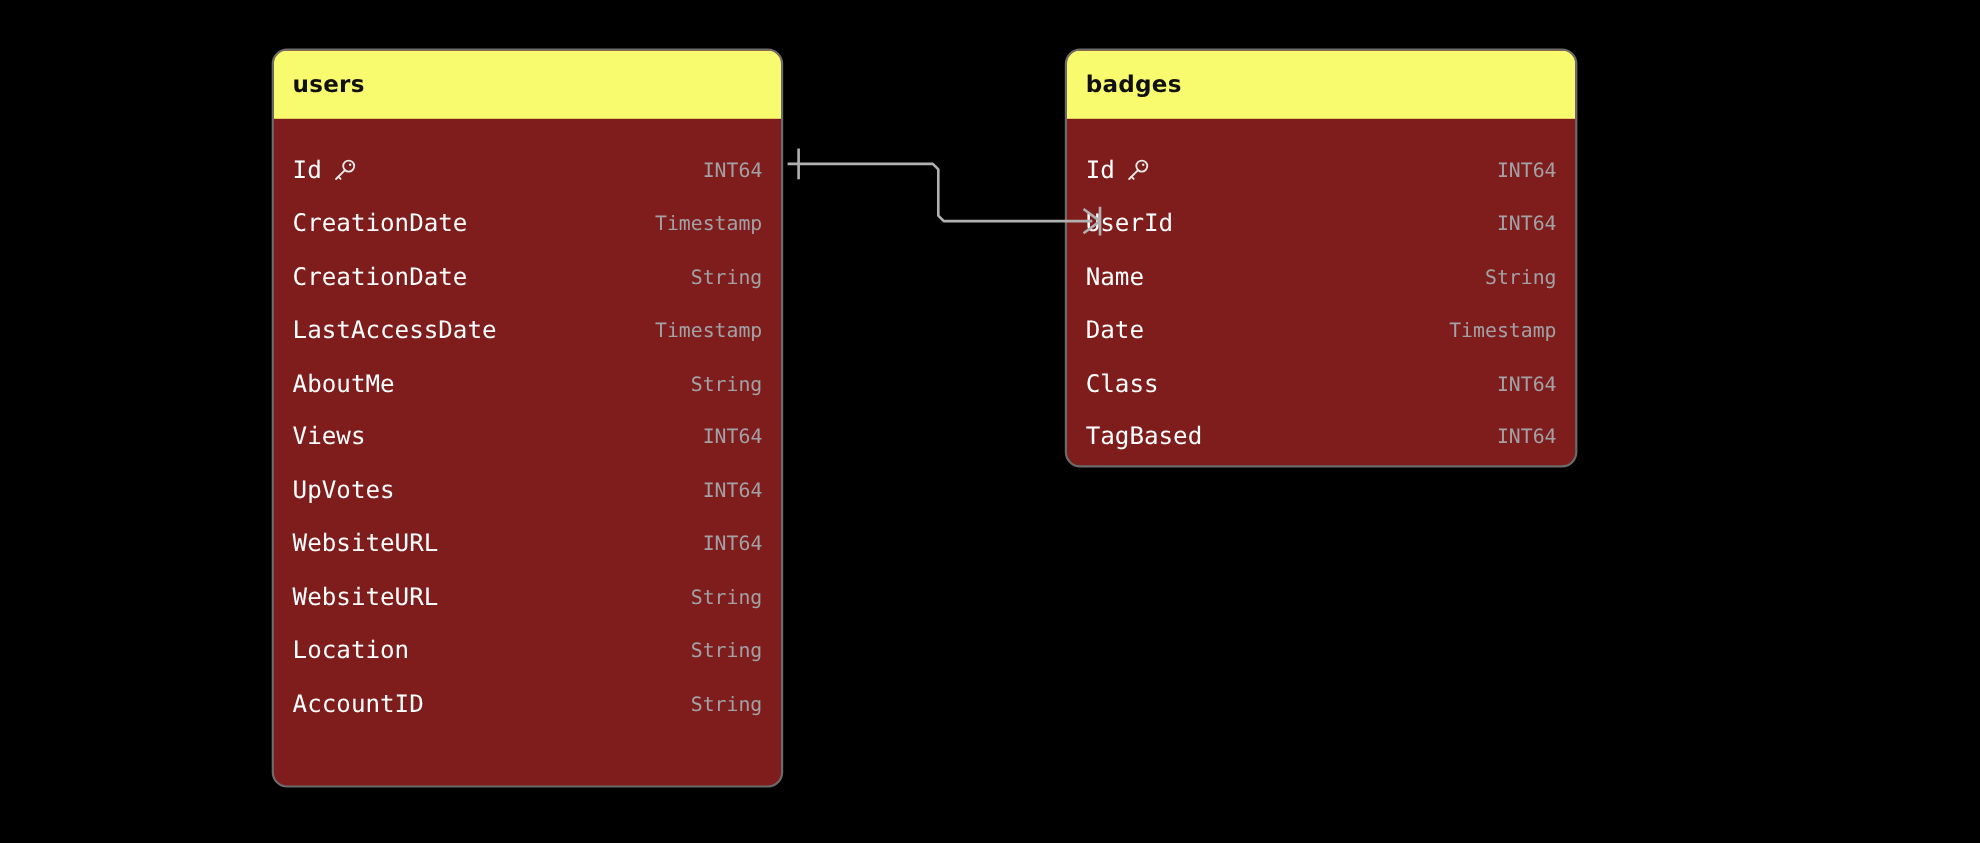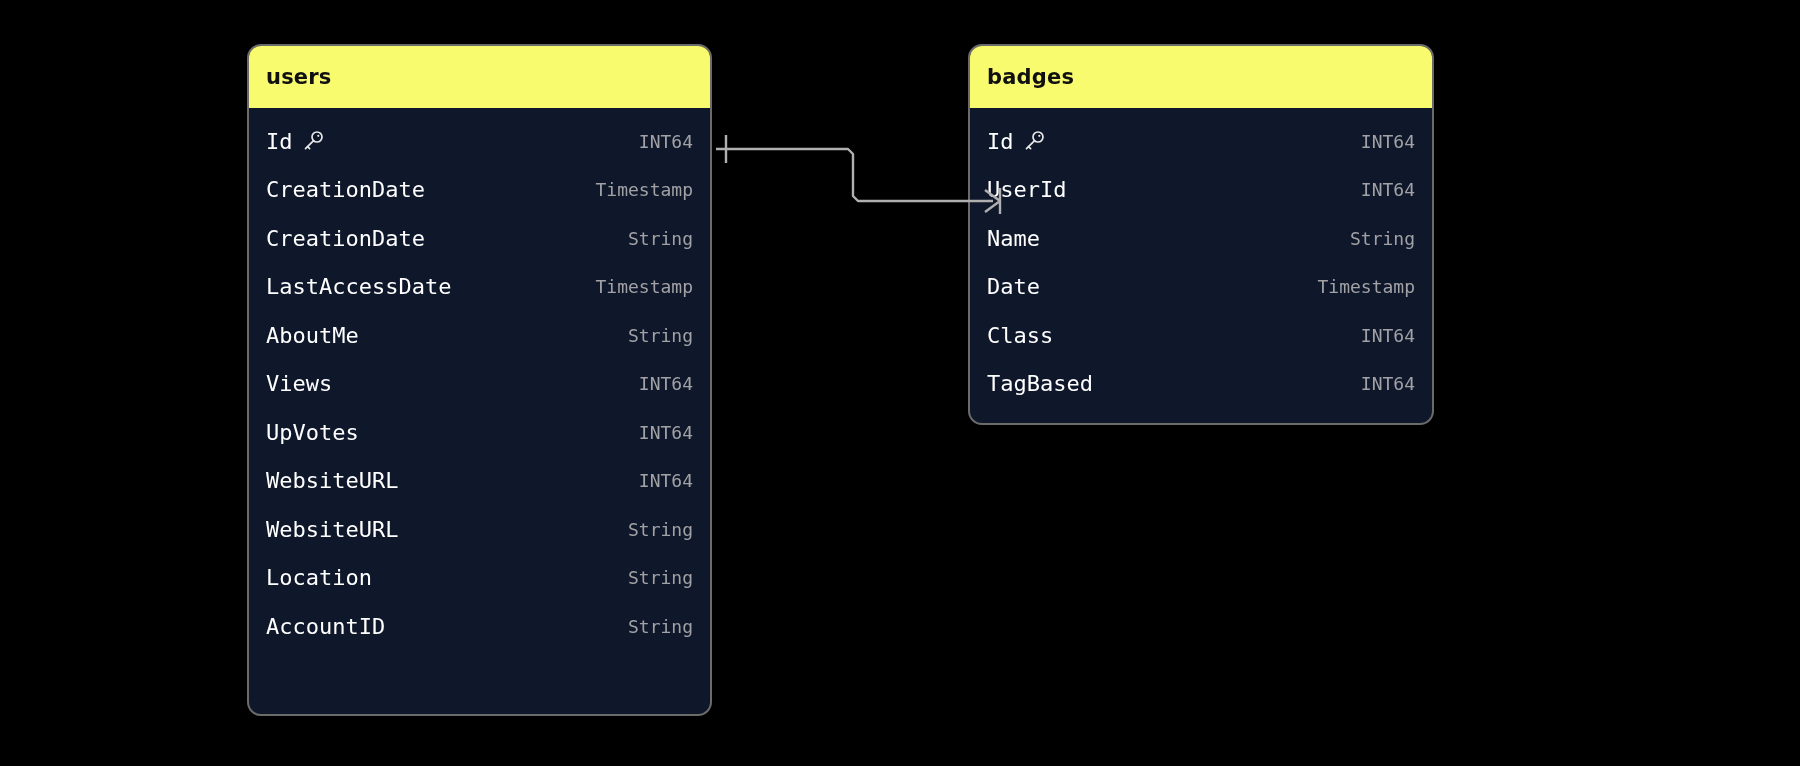--- a/index.html
+++ b/index.html
@@ -19,21 +19,21 @@
     position: absolute;
     inset: 0;
   }
 
   
   .entity {
     position: absolute;
     box-sizing: border-box;
     border: 2px solid #6b6b6b;
     border-radius: 14px;
-    background: #0f172a;
+    background: #7f1d1d;
     overflow: hidden;
     box-shadow: 0 2px 10px rgba(0,0,0,0.6);
   }
 
   .entity-header {
     height: 62px;
     background: #f9fb6e;
     display: flex;
     align-items: center;
     padding: 0 0 0 17px;
@@ -43,20 +43,21 @@
   .entity-title {
     font-family: "DejaVu Sans", "Liberation Sans", sans-serif;
     font-weight: bold;
     font-size: 21px;
     color: #101010;
     letter-spacing: 0.2px;
   }
 
   .entity-body {
     padding: 9px 0 12px 0;
+    margin-top: 14px;
   }
 
   .field-row {
     display: flex;
     align-items: center;
     justify-content: space-between;
     height: 48.5px;
     padding: 0 17px 0 17px;
     box-sizing: border-box;
   }

